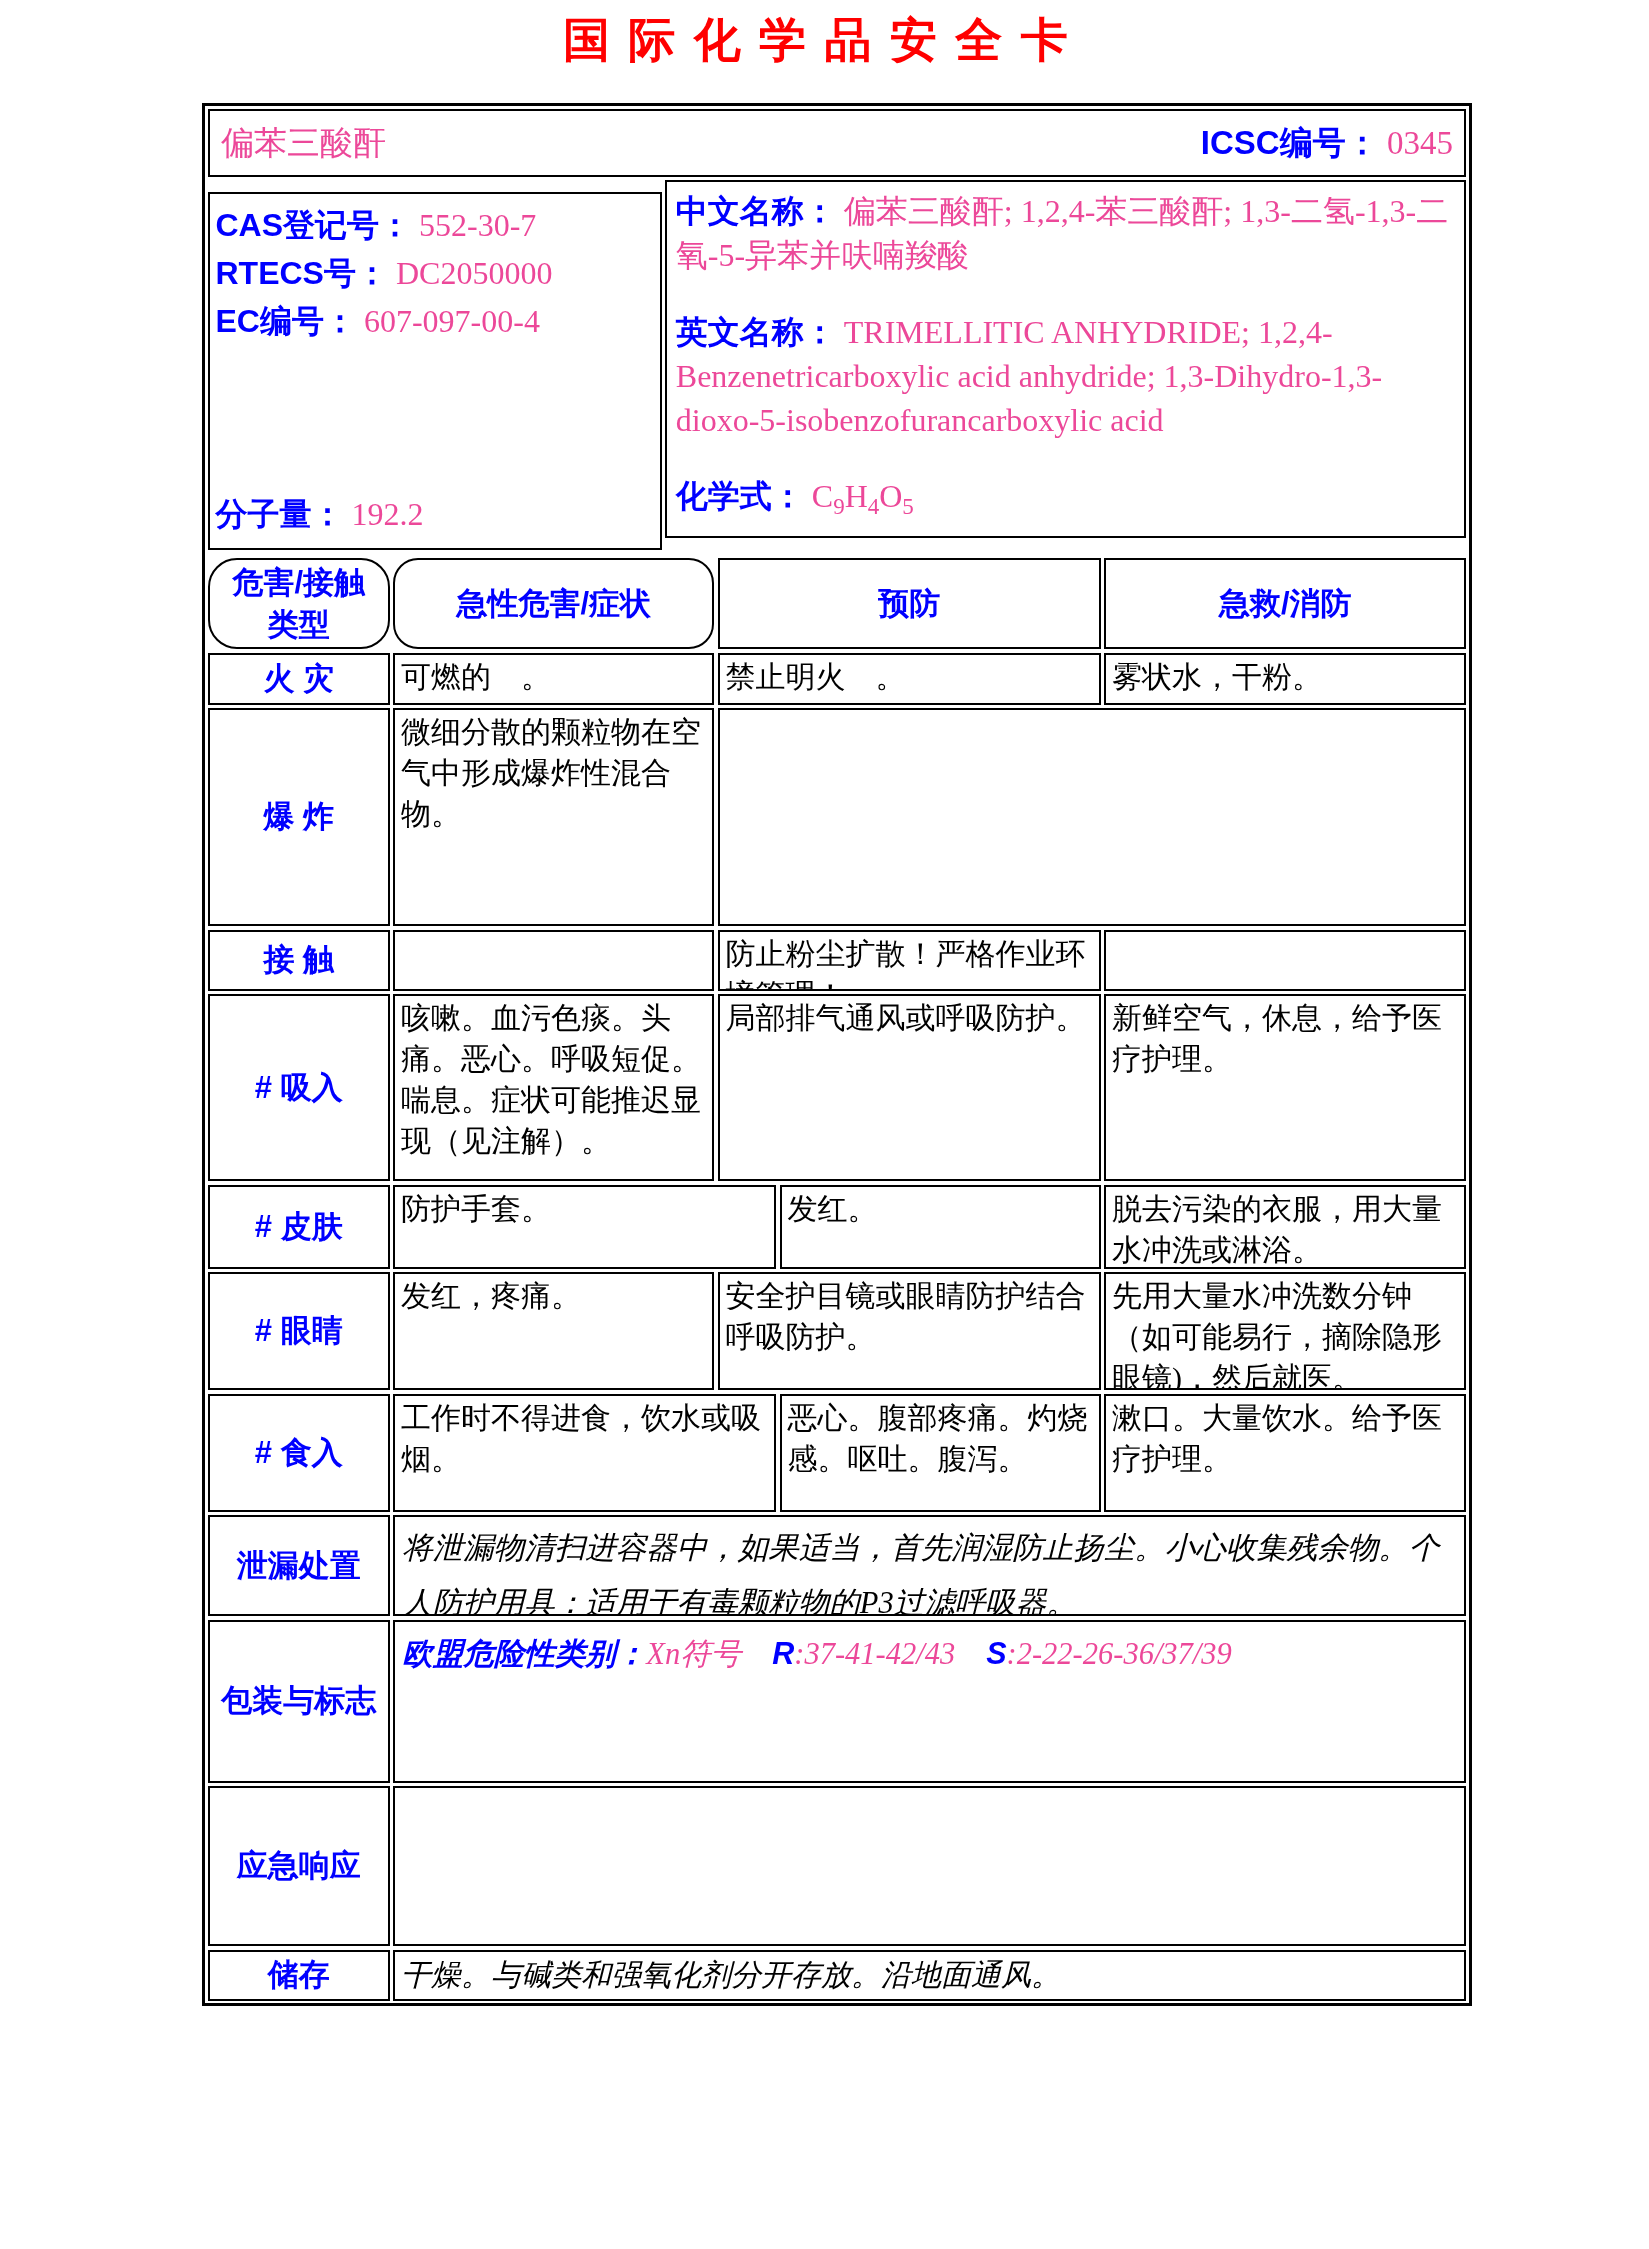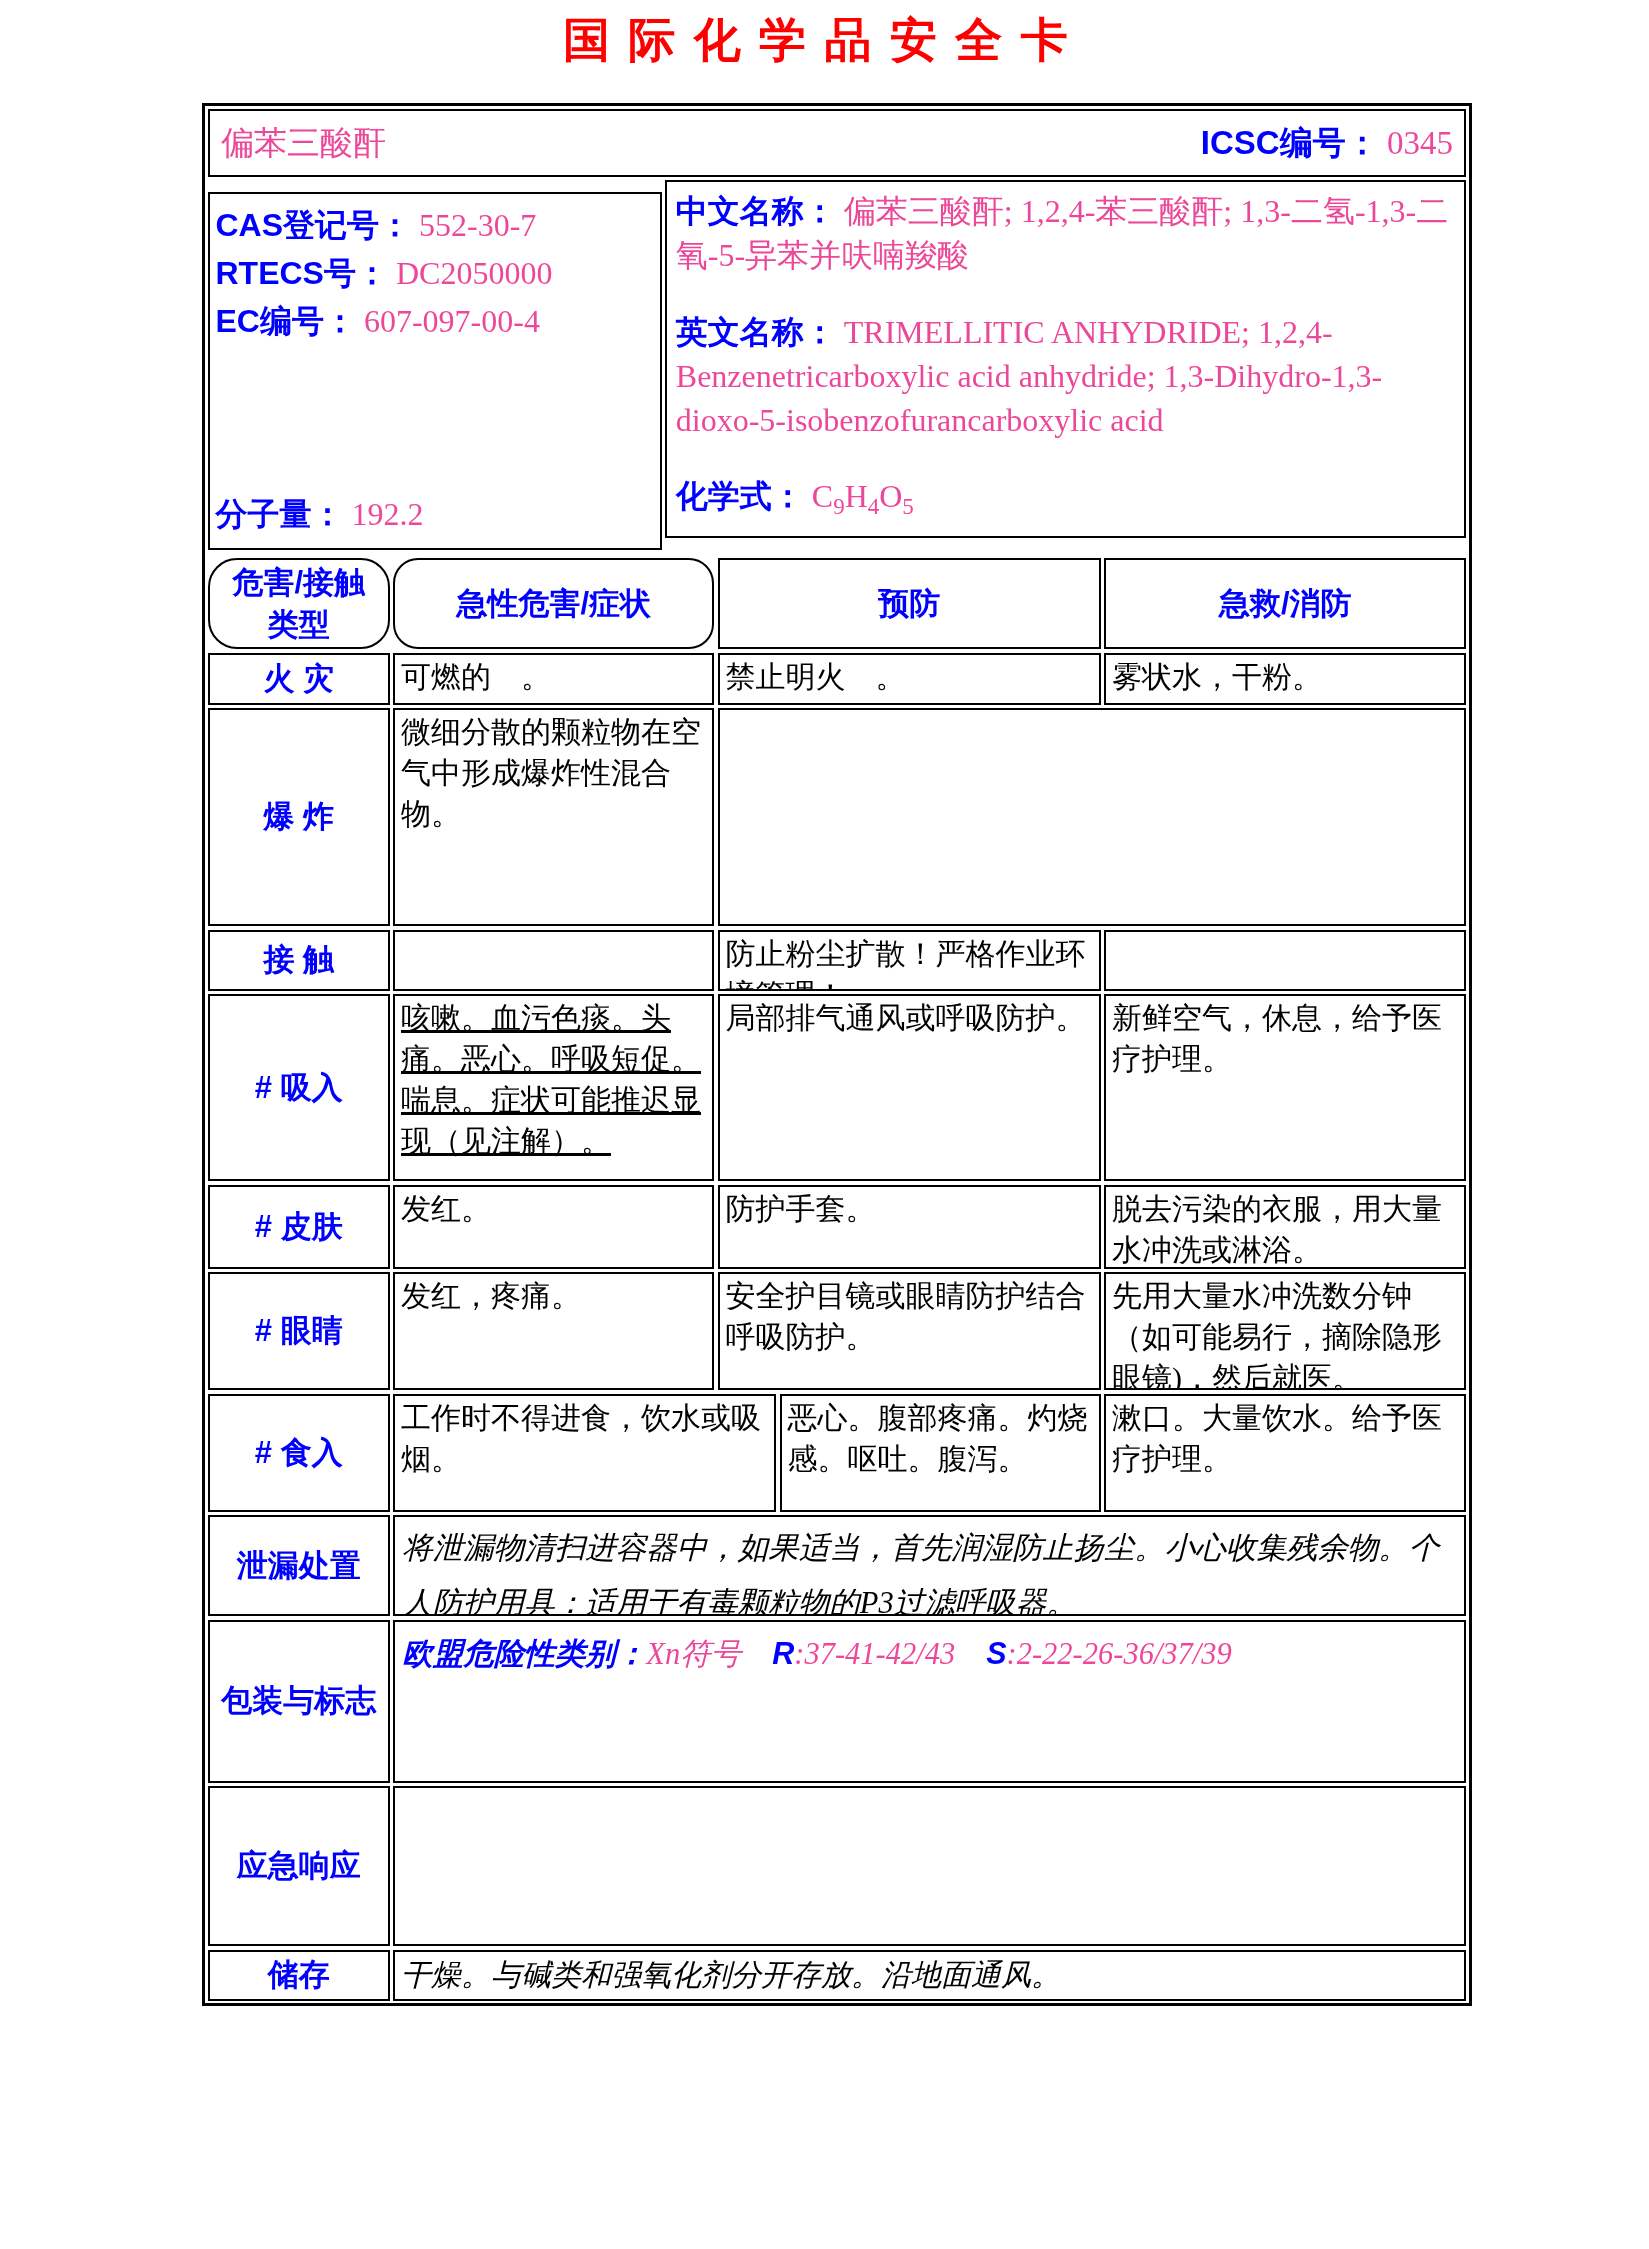--- a/index.html
+++ b/index.html
@@ -144,29 +144,29 @@
 
   <div class="row">
     <div class="cell c1 labcell lbl" style="height:61px;">接 触</div>
     <div class="cell c2 content" style="height:61px;"></div>
     <div class="cell c3 content" style="height:61px;">防止粉尘扩散！严格作业环境管理！</div>
     <div class="cell c4 content" style="height:61px;"></div>
   </div>
 
   <div class="row">
     <div class="cell c1 labcell lbl" style="height:187px;"># 吸入</div>
-    <div class="cell c2 content" style="height:187px;text-decoration:underline;">咳嗽。血污色痰。头痛。恶心。呼吸短促。喘息。症状可能推迟显现（见注解）。</div>
+    <div class="cell c2 content" style="height:187px;">咳嗽。血污色痰。头痛。恶心。呼吸短促。喘息。症状可能推迟显现（见注解）。</div>
     <div class="cell c3 content" style="height:187px;">局部排气通风或呼吸防护。</div>
     <div class="cell c4 content" style="height:187px;">新鲜空气，休息，给予医疗护理。</div>
   </div>
 
   <div class="row">
     <div class="cell c1 labcell lbl" style="height:84px;"># 皮肤</div>
+    <div class="cell c3 content" style="height:84px;">防护手套。</div>
     <div class="cell c2 content" style="height:84px;">发红。</div>
-    <div class="cell c3 content" style="height:84px;">防护手套。</div>
     <div class="cell c4 content" style="height:84px;">脱去污染的衣服，用大量水冲洗或淋浴。</div>
   </div>
 
   <div class="row">
     <div class="cell c1 labcell lbl" style="height:118px;"># 眼睛</div>
     <div class="cell c2 content" style="height:118px;">发红，疼痛。</div>
     <div class="cell c3 content" style="height:118px;">安全护目镜或眼睛防护结合呼吸防护。</div>
     <div class="cell c4 content" style="height:118px;">先用大量水冲洗数分钟（如可能易行，摘除隐形眼镜)，然后就医。</div>
   </div>
 

